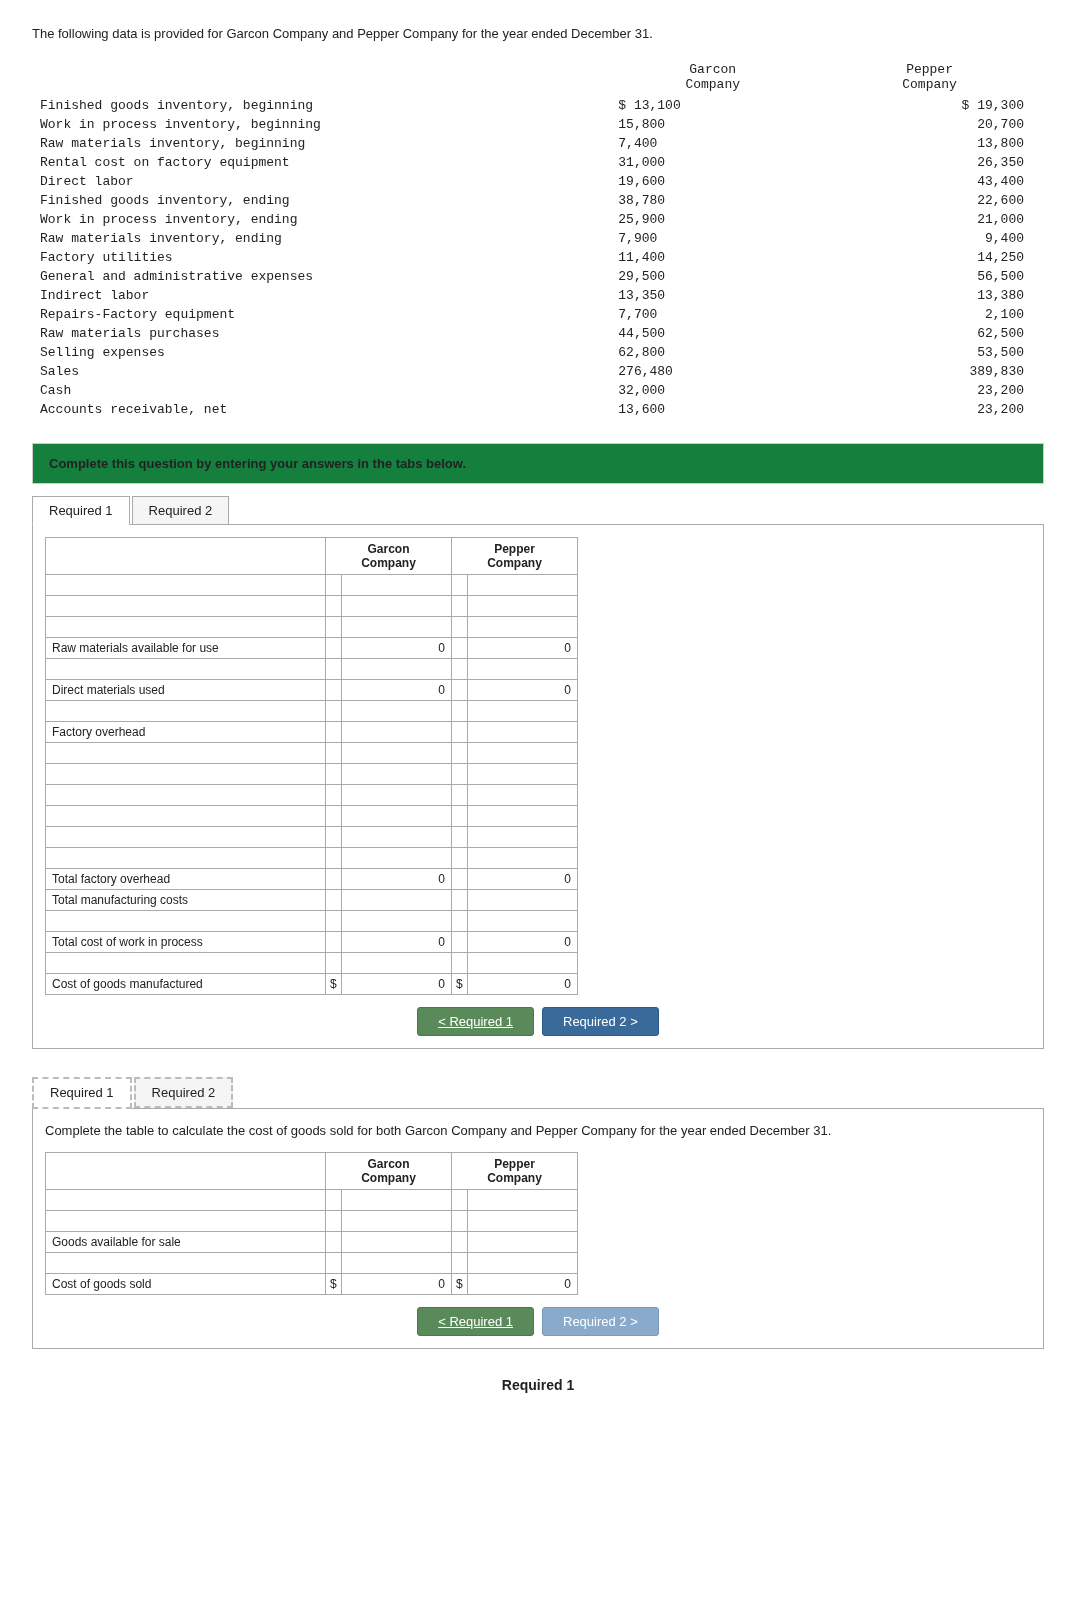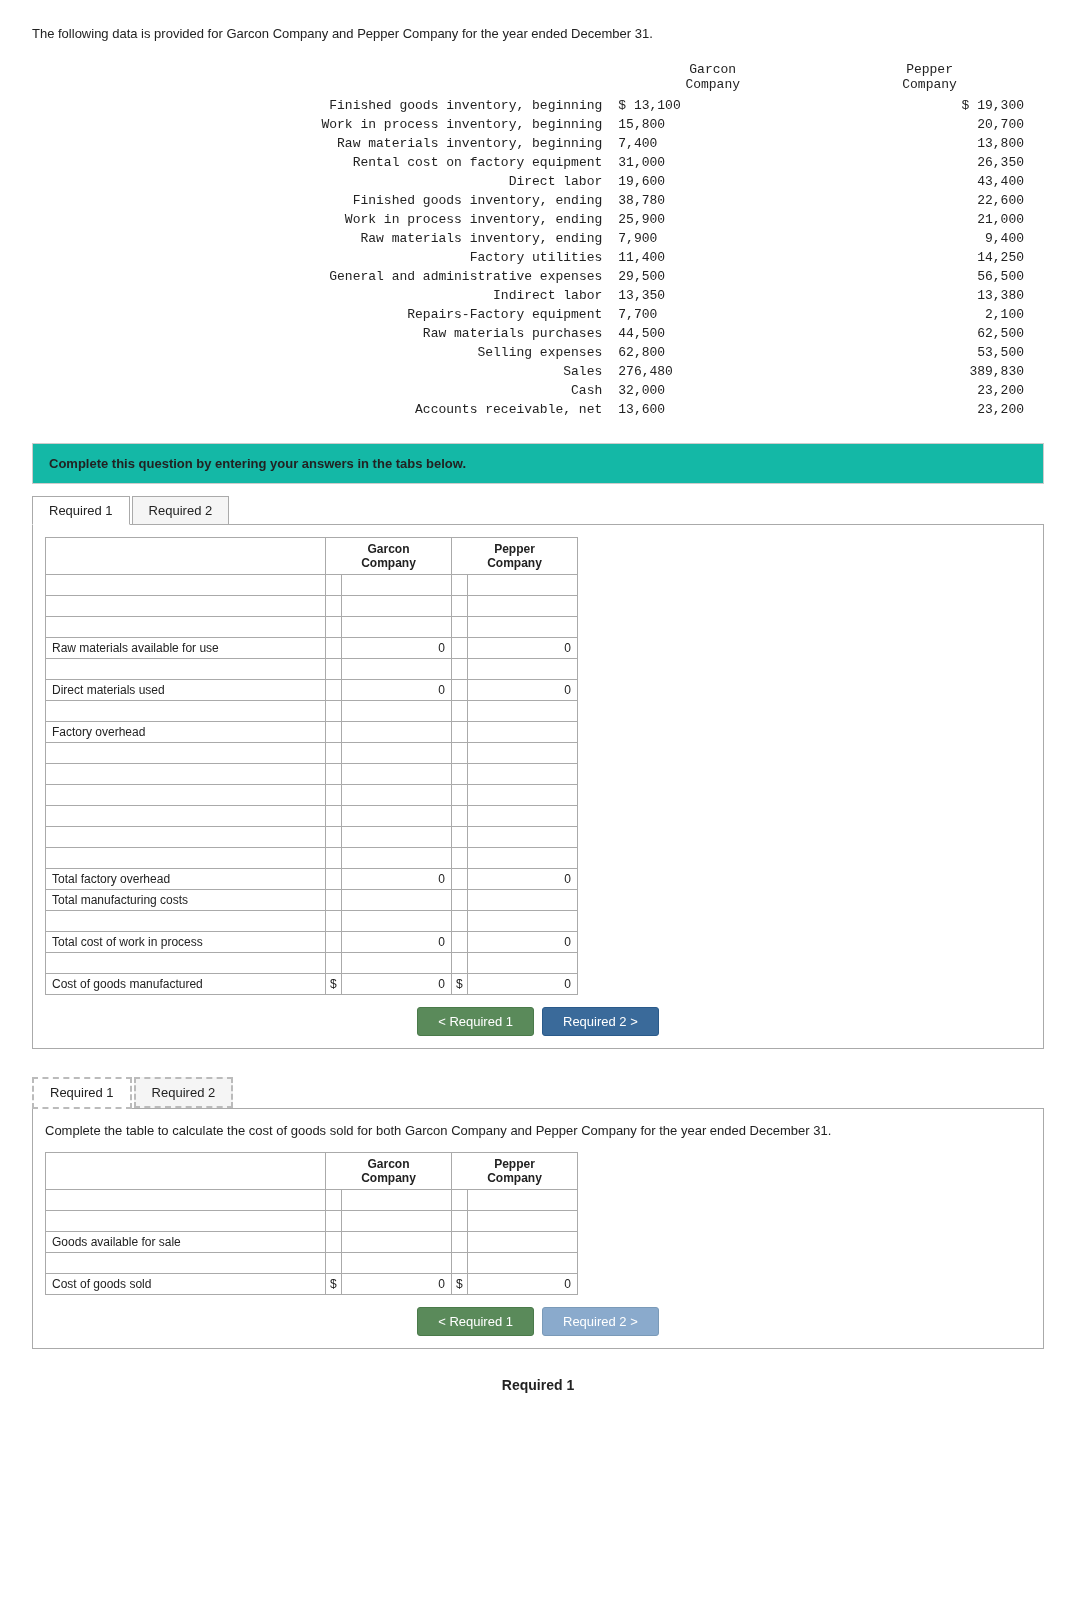--- a/index.html
+++ b/index.html
@@ -20,33 +20,32 @@
     }
     .data-table {
       width: 100%;
       border-collapse: collapse;
       margin-bottom: 24px;
       font-size: 13px;
     }
     .data-table td {
       padding: 2px 8px;
       vertical-align: top;
-      text-align: right;
     }
     .data-table .col-label { width: 320px; }
     .data-table .col-garcon { width: 120px; text-align: left; padding-right: 20px; }
     .data-table .col-pepper { width: 120px; text-align: right; padding-right: 20px; }
     .data-table .header-row td {
       font-weight: normal;
       text-align: center;
       padding-bottom: 4px;
     }
 
     .question-box {
-      background: #14b8a6;
+      background: #15803d;
       border: 1px solid #ccc;
       padding: 12px 16px;
       margin-bottom: 12px;
       font-family: Arial, sans-serif;
       font-size: 13px;
     }
     .question-box strong { font-weight: bold; }
 
     .tabs-container {
       margin-bottom: 0;
@@ -127,20 +126,21 @@
       padding: 6px 20px;
       font-family: Arial, sans-serif;
       font-size: 13px;
       cursor: pointer;
       border-radius: 3px;
     }
     .nav-btn.prev {
       background: #5a8a5a;
       color: #fff;
       border: 1px solid #4a7a4a;
+      text-decoration: underline;
     }
     .nav-btn.next {
       background: #3a6a9a;
       color: #fff;
       border: 1px solid #2a5a8a;
     }
     .nav-btn.next-inactive {
       background: #8aaacc;
       color: #fff;
       border: 1px solid #7a9ab8;

